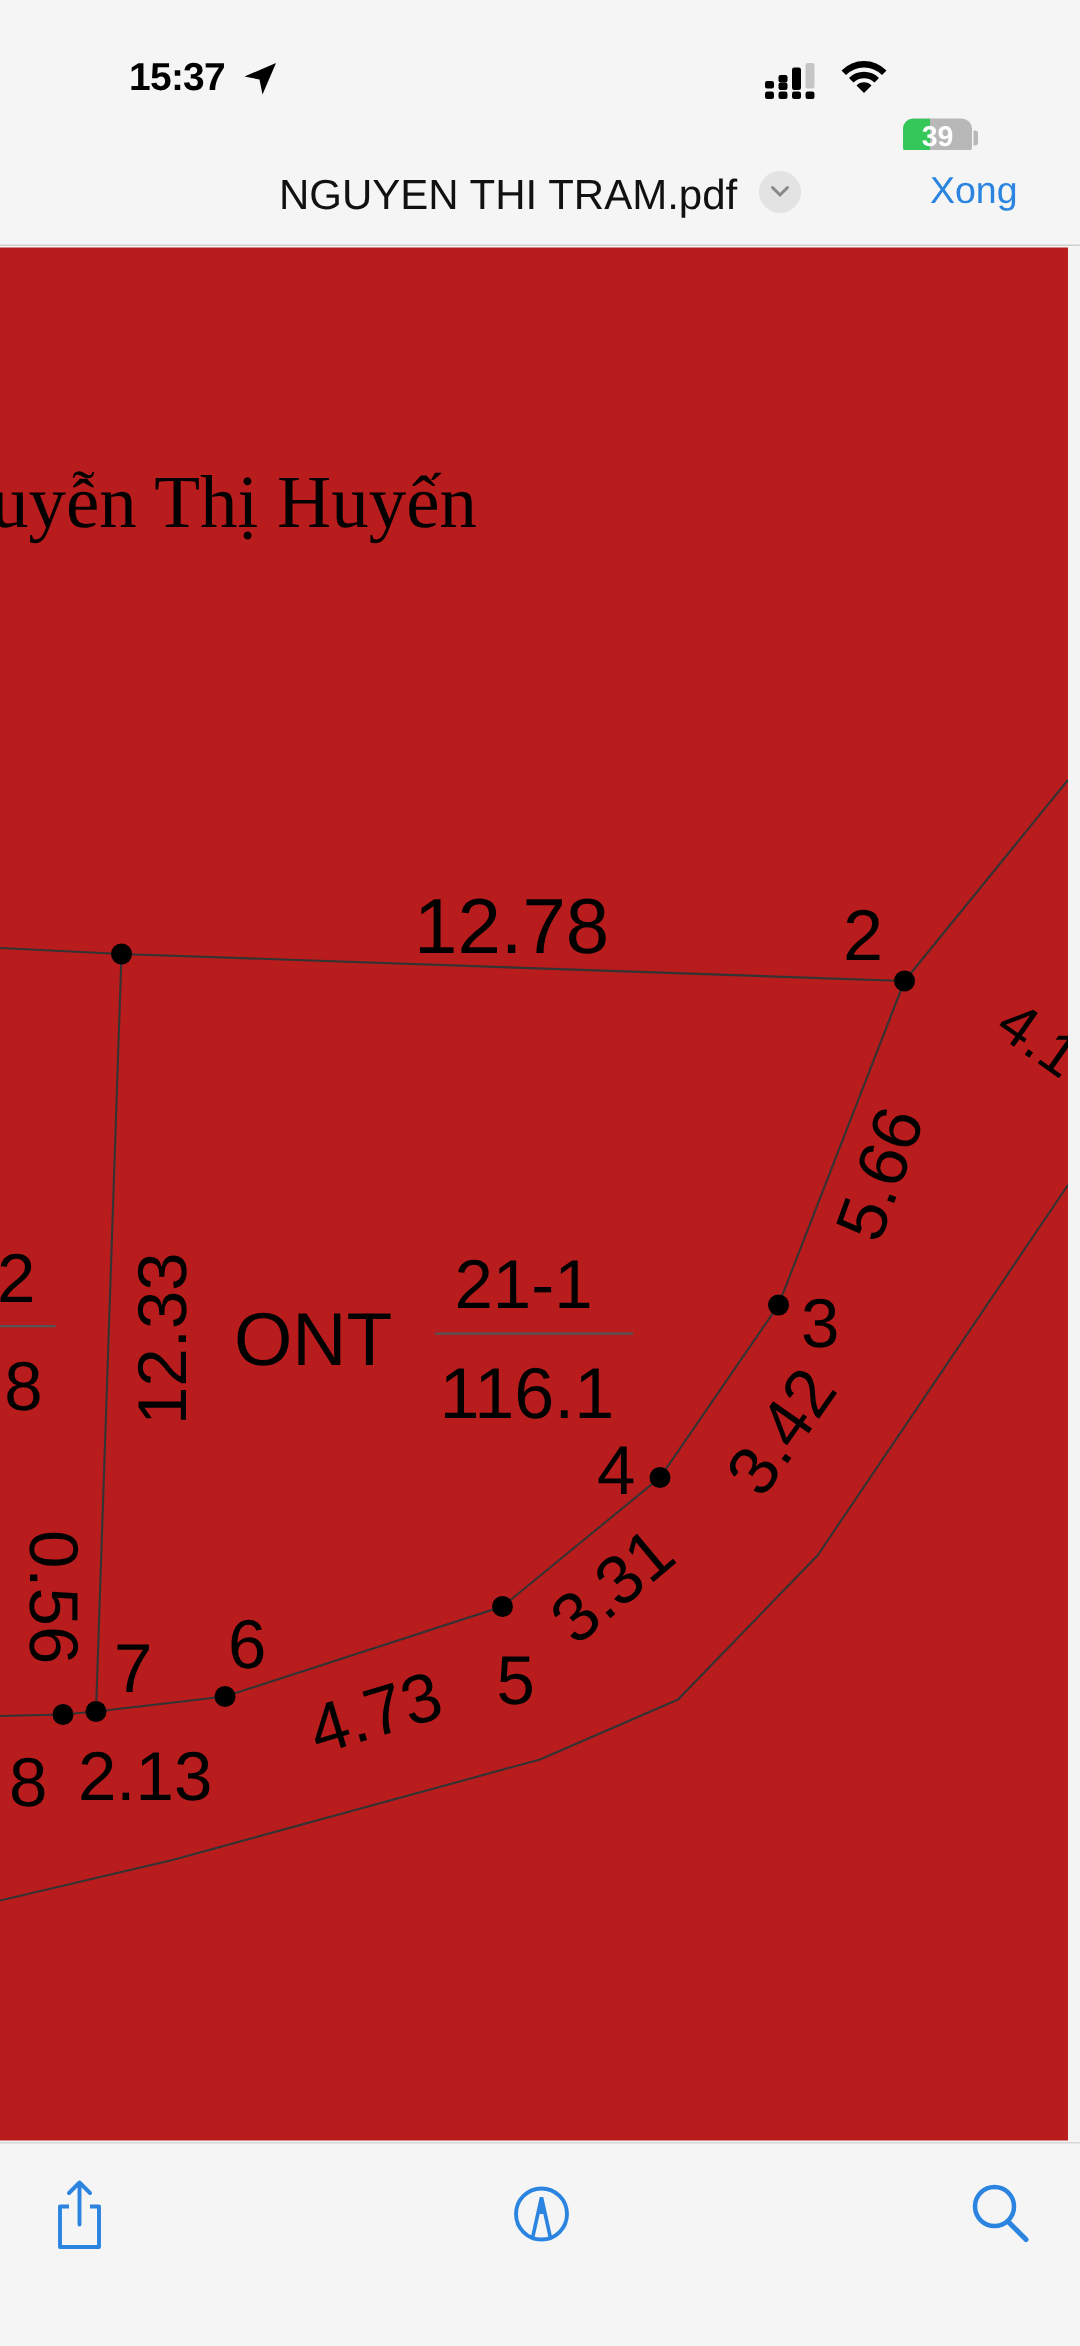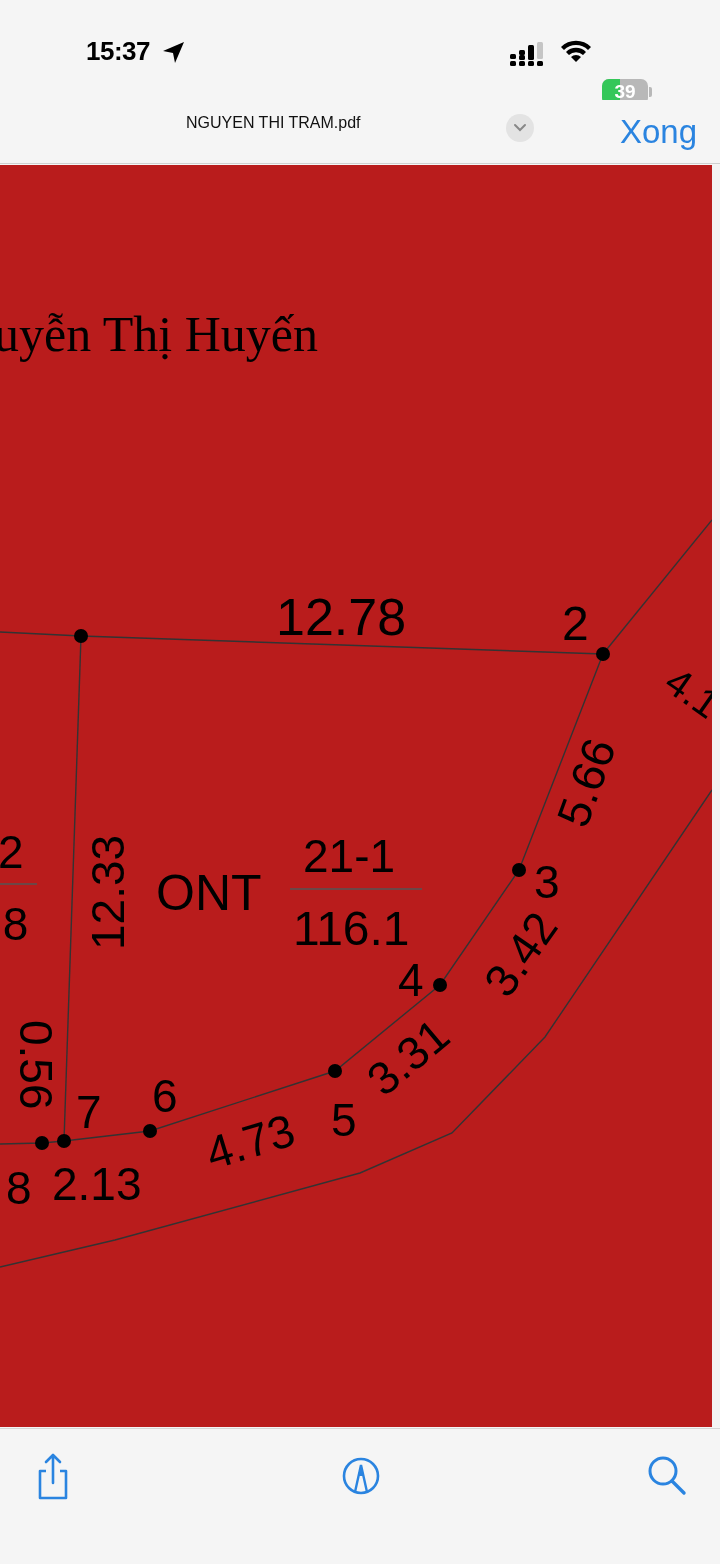--- a/index.html
+++ b/index.html
@@ -11,24 +11,24 @@
   .loc-icon { position: absolute; left: 160px; top: 40px; width: 28px; height: 26px; }
   .signal-icon { position: absolute; left: 510px; top: 42px; width: 38px; height: 24px; }
   .wifi-icon { position: absolute; left: 560px; top: 40px; width: 32px; height: 26px; }
   .battery { position: absolute; left: 602px; top: 40px; width: 48px; height: 26px; margin-top: 39px; }
   .battery-body { position: absolute; left: 0; top: 0; width: 46px; height: 26px; border-radius: 7px; background: #b8b8b8; overflow: hidden; }
   .battery-fill { position: absolute; left: 0; top: 0; height: 26px; background: #34c759; }
   .battery-text { position: absolute; left: 0; top: 0; width: 46px; height: 26px; line-height: 26px; text-align: center; color: #fff; font-size: 19px; font-weight: 700; }
   .battery-cap { position: absolute; left: 47px; top: 8px; width: 3px; height: 10px; border-radius: 0 2px 2px 0; background: #b8b8b8; }
 
   .nav-bar { position: absolute; left: 0; top: 100px; width: 720px; height: 64px; background: #f5f5f5; border-bottom: 1px solid #d0d0d0; }
-  .doc-title { position: absolute; left: 186px; top: 14px; font-size: 16px; font-weight: 500; color: #111; }
+  .doc-title { position: absolute; left: 186px; top: 14px; font-size: 28px; font-weight: 500; color: #111; }
   .title-chevron { position: absolute; left: 506px; top: 14px; width: 28px; height: 28px; border-radius: 50%; background: #e3e3e3; }
   .title-chevron svg { position: absolute; left: 7px; top: 8px; }
-  .done-button { position: absolute; left: 620px; top: 13px; font-size: 33px; color: #2a84e0; font-weight: 500; cursor: pointer; }
+  .done-button { position: absolute; left: 620px; top: 13px; font-size: 25px; color: #2a84e0; font-weight: 500; cursor: pointer; }
 
   .page { position: absolute; left: 0; top: 165px; width: 712px; height: 1262px; background: #b91c1c; overflow: hidden; }
   .scroll-edge { position: absolute; left: 712px; top: 165px; width: 8px; height: 1262px; background: #f3f3f3; }
   .owner-name { position: absolute; left: -6px; top: 140px; font-family: "Liberation Serif", "DejaVu Serif", serif; font-size: 50px; color: #000; white-space: nowrap; }
   .map-svg { position: absolute; left: 0; top: 0; }
   .map-svg text { font-family: "Liberation Sans", "DejaVu Sans", sans-serif; fill: #000; }
 
   .toolbar { position: absolute; left: 0; top: 1428px; width: 720px; height: 136px; background: #f5f5f5; border-top: 1px solid #d6d6d6; }
   .tool-btn { position: absolute; top: 22px; width: 50px; height: 50px; cursor: pointer; }
 </style>

